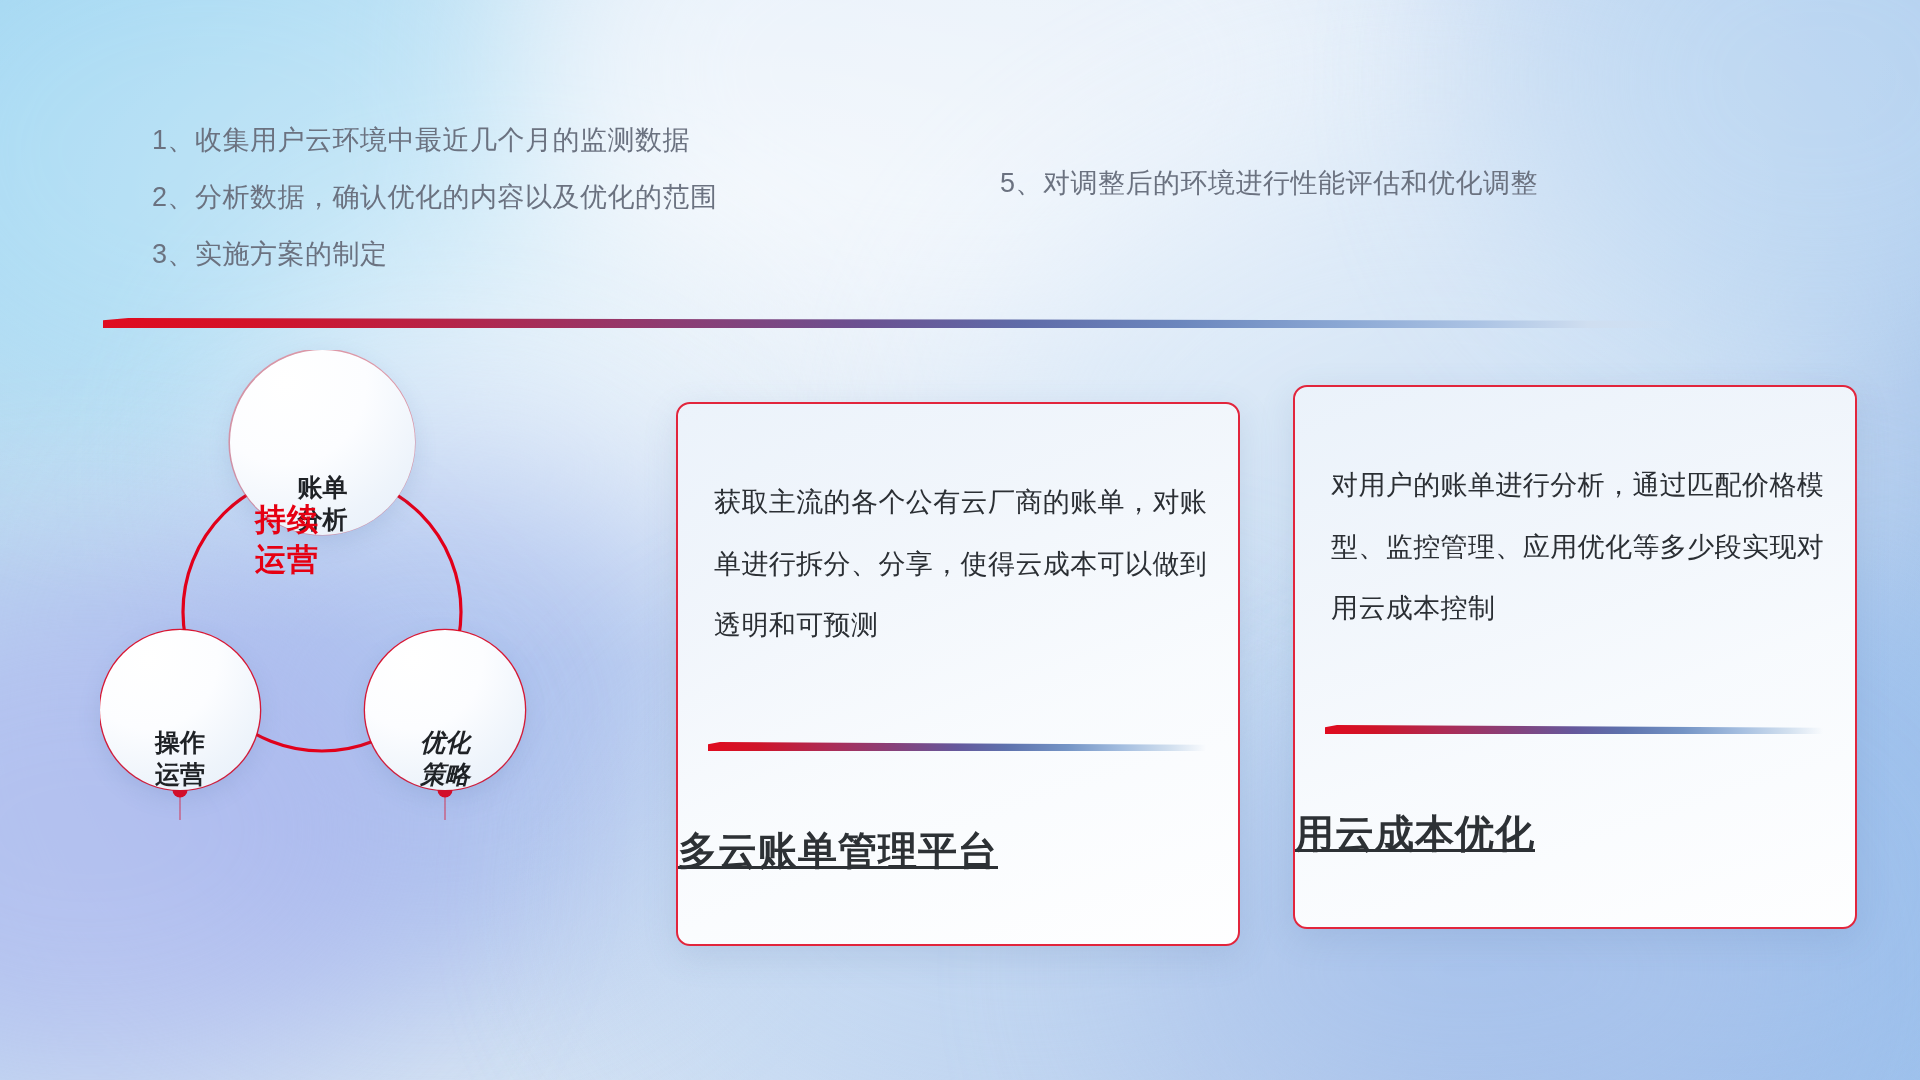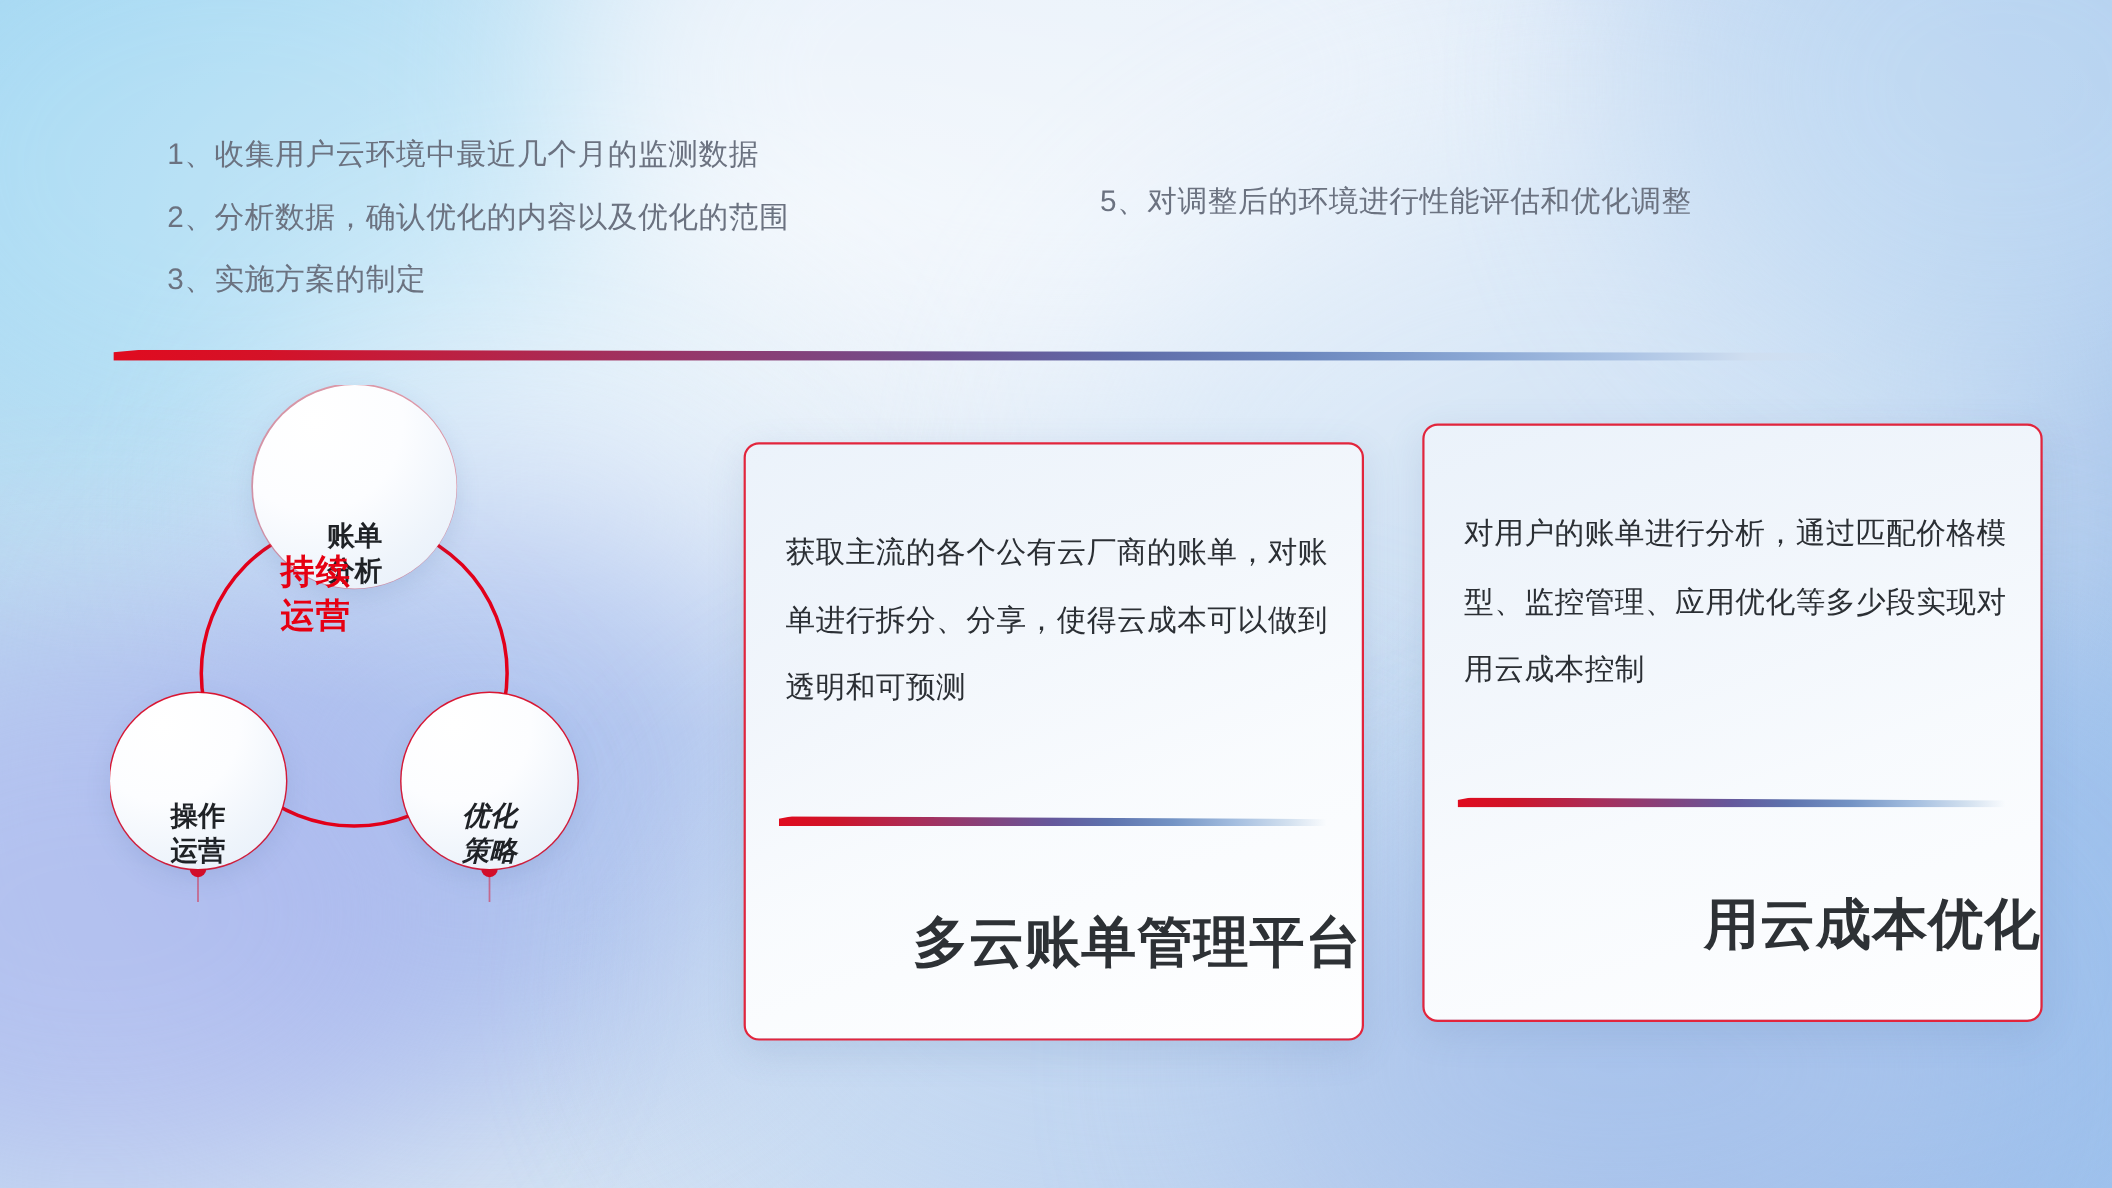--- a/index.html
+++ b/index.html
@@ -186,25 +186,26 @@
       #a3bddf 83%,
       #d2e0ef 93%,
       rgba(210,224,239,0) 100%);
     clip-path: polygon(0% 25%, 2.4% 0%, 100% 30%, 100% 100%, 0% 100%);
   }
   .card-title {
     position: absolute;
     left: 0;
     right: 0;
     top: 420px;
-    text-align: right;
+    text-align: left;
     color: #2d3135;
     font-weight: bold;
-    font-size: 50px;
+    font-size: 39px;
     letter-spacing: 1px;
+    text-decoration: underline;
   }
 </style>
 </head>
 <body>
 
 <div id="stage">
 
   <div class="bg-base"></div>
   <div class="bg-blob blob-1"></div>
   <div class="bg-blob blob-4"></div>

